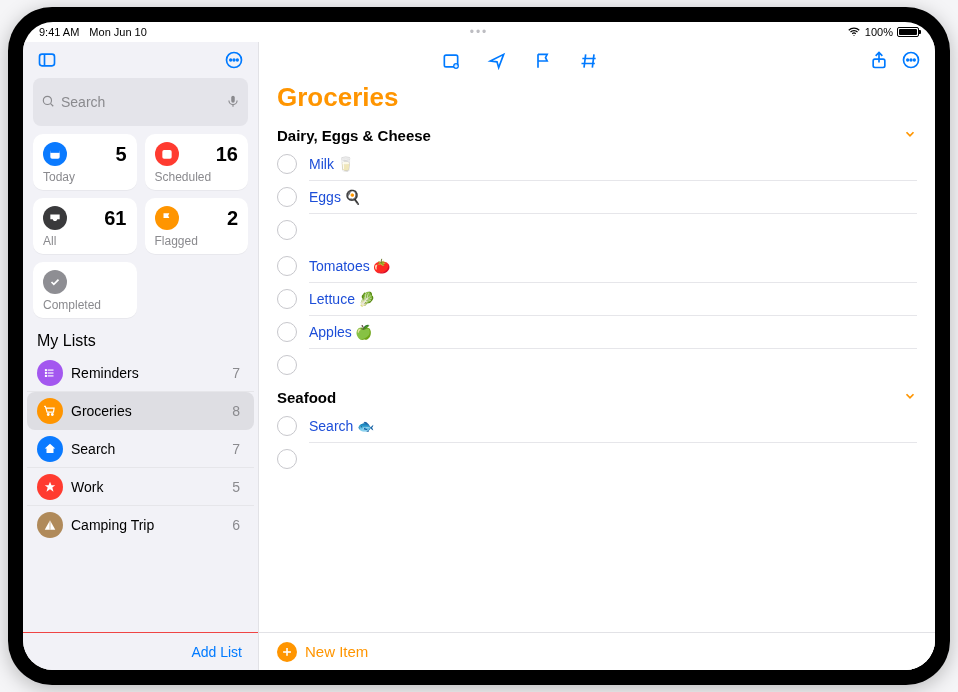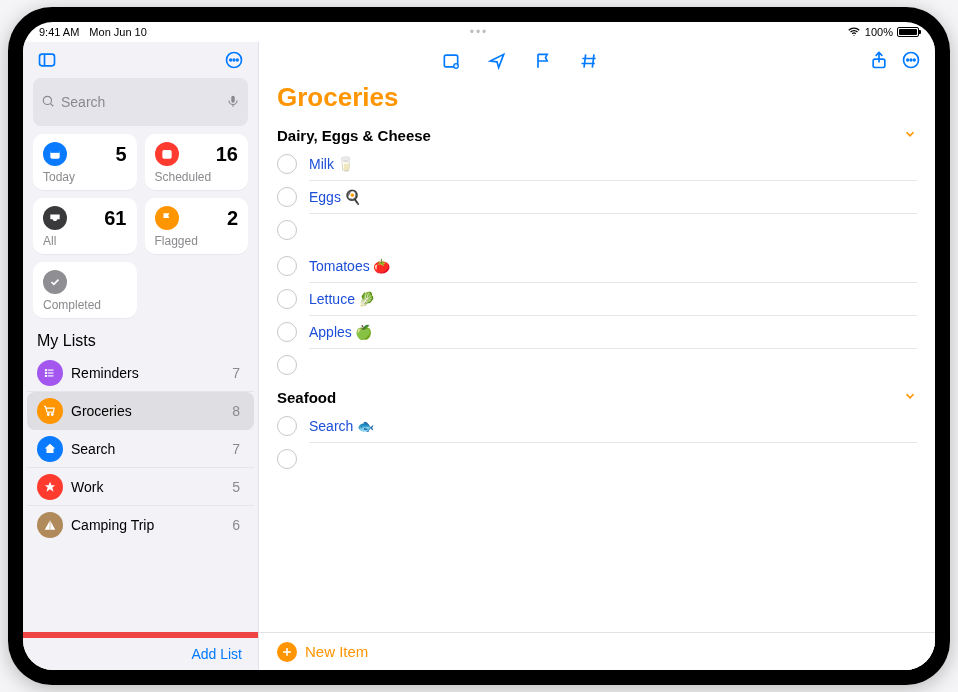--- a/index.html
+++ b/index.html
@@ -114,21 +114,21 @@
   .list-row.selected { background:#dedee3; border-radius:8px; border-bottom-color:transparent;}
   .list-row:last-child { border-bottom:none;justify-content:center; }
   .list-icon { width:26px; height:26px; border-radius:13px; display:flex; align-items:center; justify-content:center; color:#fff; flex:0 0 auto;}
   .list-icon svg { width:14px; height:14px; }
   .list-name { font-size:14px; color:#000; flex:1;}
   .list-count { font-size:14px; color:#8a8a8e; }
   .sidebar-footer {
     height:38px;
     display:flex; align-items:center; justify-content:flex-end;
     padding:0 16px;
-    border-top:6px solid #ef4444;
+    border-top:1px solid #ef4444;
   }
   .add-list { color:#007aff; font-size:14px; cursor:pointer;}
   
   .main-toolbar {
     height:36px;
     display:flex; align-items:center;
     padding:0 10px;
     gap:4px;
   }
   .main-toolbar .spacer { flex:1; }

